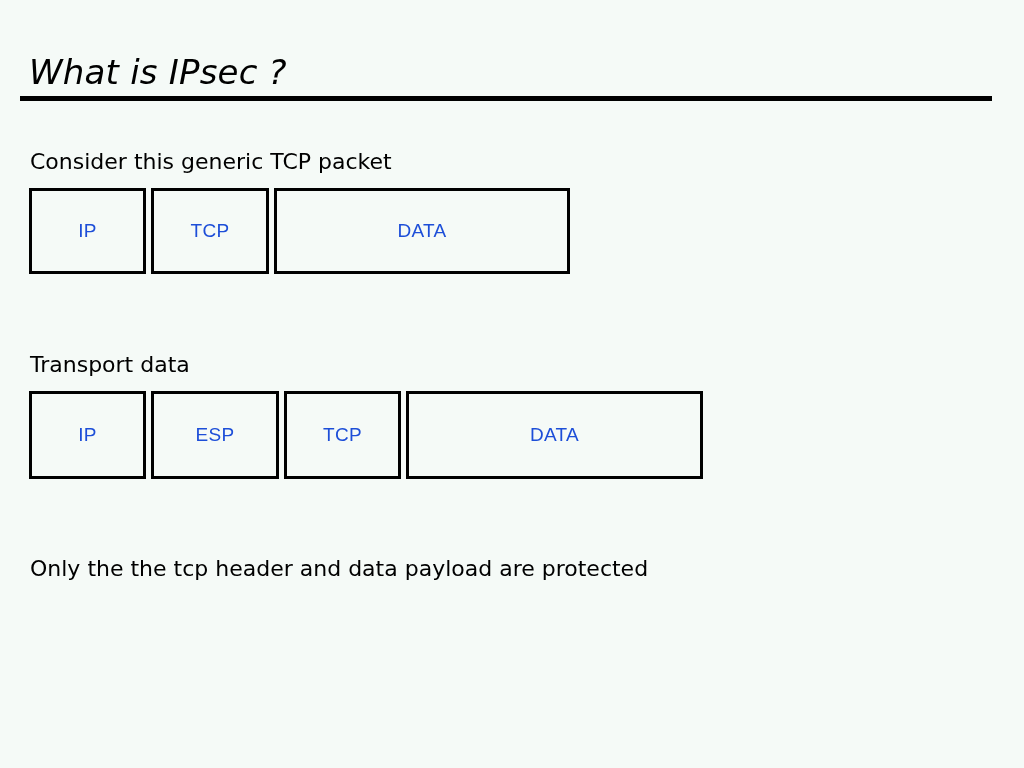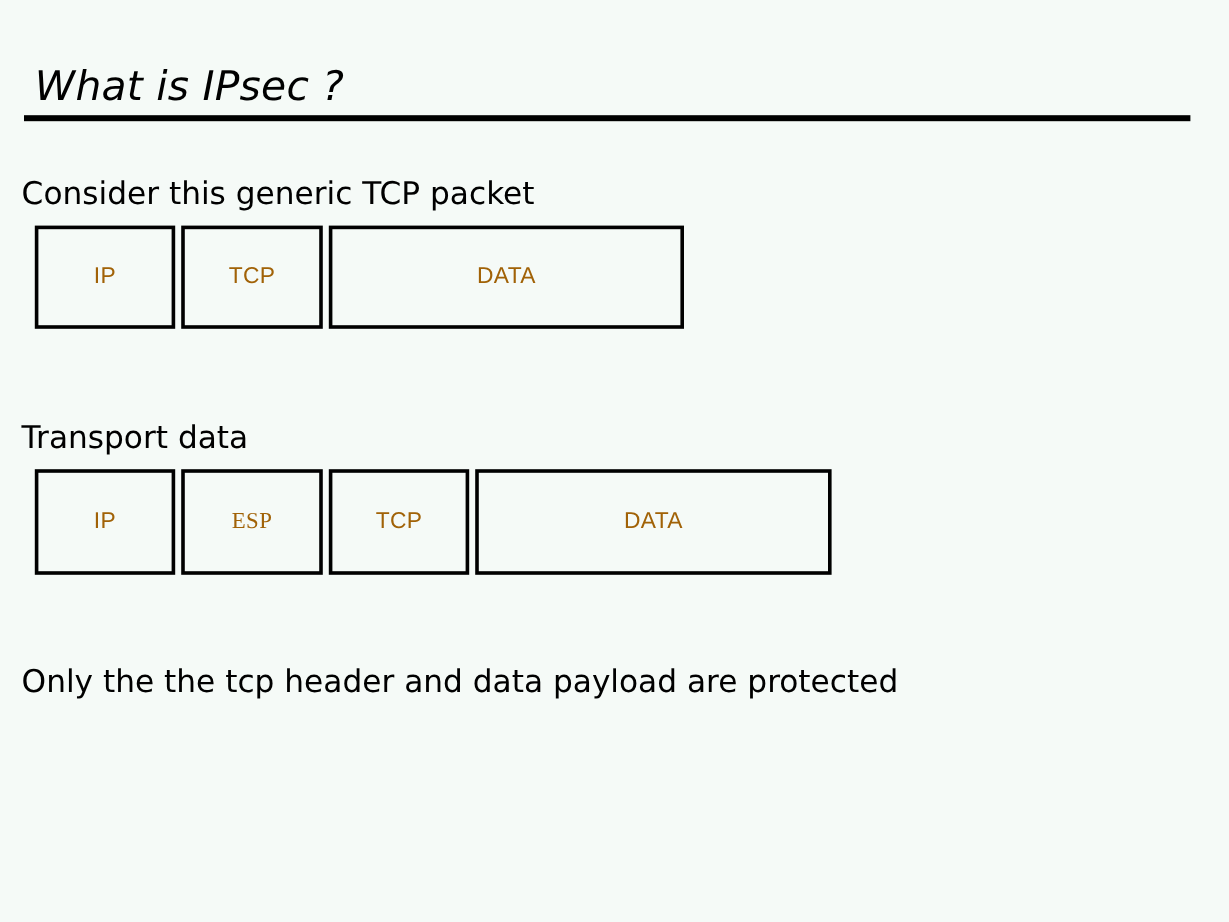--- a/index.html
+++ b/index.html
@@ -34,22 +34,22 @@
     left: 20px;
     top: 96px;
     width: 972px;
     height: 5px;
     background: #000000;
   }
 
   
   .body-line {
     position: absolute;
-    left: 18px;
-    font-size: 26px;
+    left: 30px;
+    font-size: 22px;
     font-weight: 400;
     line-height: 32px;
     white-space: nowrap;
   }
   .line-consider { top: 146px; }
   .line-transport { top: 349px; }
   .line-note { top: 553px; text-align: center; }
 
   
   .packet-row {
@@ -66,21 +66,21 @@
     box-sizing: border-box;
     border: 3px solid #000000;
     background: #f5faf7;
     display: flex;
     align-items: center;
     justify-content: center;
     font-size: 19px;
     font-weight: 400;
     letter-spacing: 0.3px;
     font-family: "Liberation Sans", sans-serif;
-    color: #a16207;
+    color: #1d4ed8;
     white-space: nowrap;
   }
 </style>
 </head>
 <body>
 
 <div class="slide-title">What is IPsec ?</div>
 
 <div class="title-rule"></div>
 
@@ -89,18 +89,18 @@
 <div class="packet-row packet-row-generic">
   <div class="packet-field" style="width:117px;">IP</div>
   <div class="packet-field" style="width:118px;">TCP</div>
   <div class="packet-field" style="width:296px;">DATA</div>
 </div>
 
 <div class="body-line line-transport">Transport data</div>
 
 <div class="packet-row packet-row-transport">
   <div class="packet-field" style="width:117px;">IP</div>
-  <div class="packet-field" style="width:118px;font-family:Liberation Serif, serif;">ESP</div>
+  <div class="packet-field" style="width:128px;">ESP</div>
   <div class="packet-field" style="width:117px;">TCP</div>
   <div class="packet-field" style="width:297px;">DATA</div>
 </div>
 
 <div class="body-line line-note">Only the the tcp header and data payload are protected</div>
 
 </body></html>

